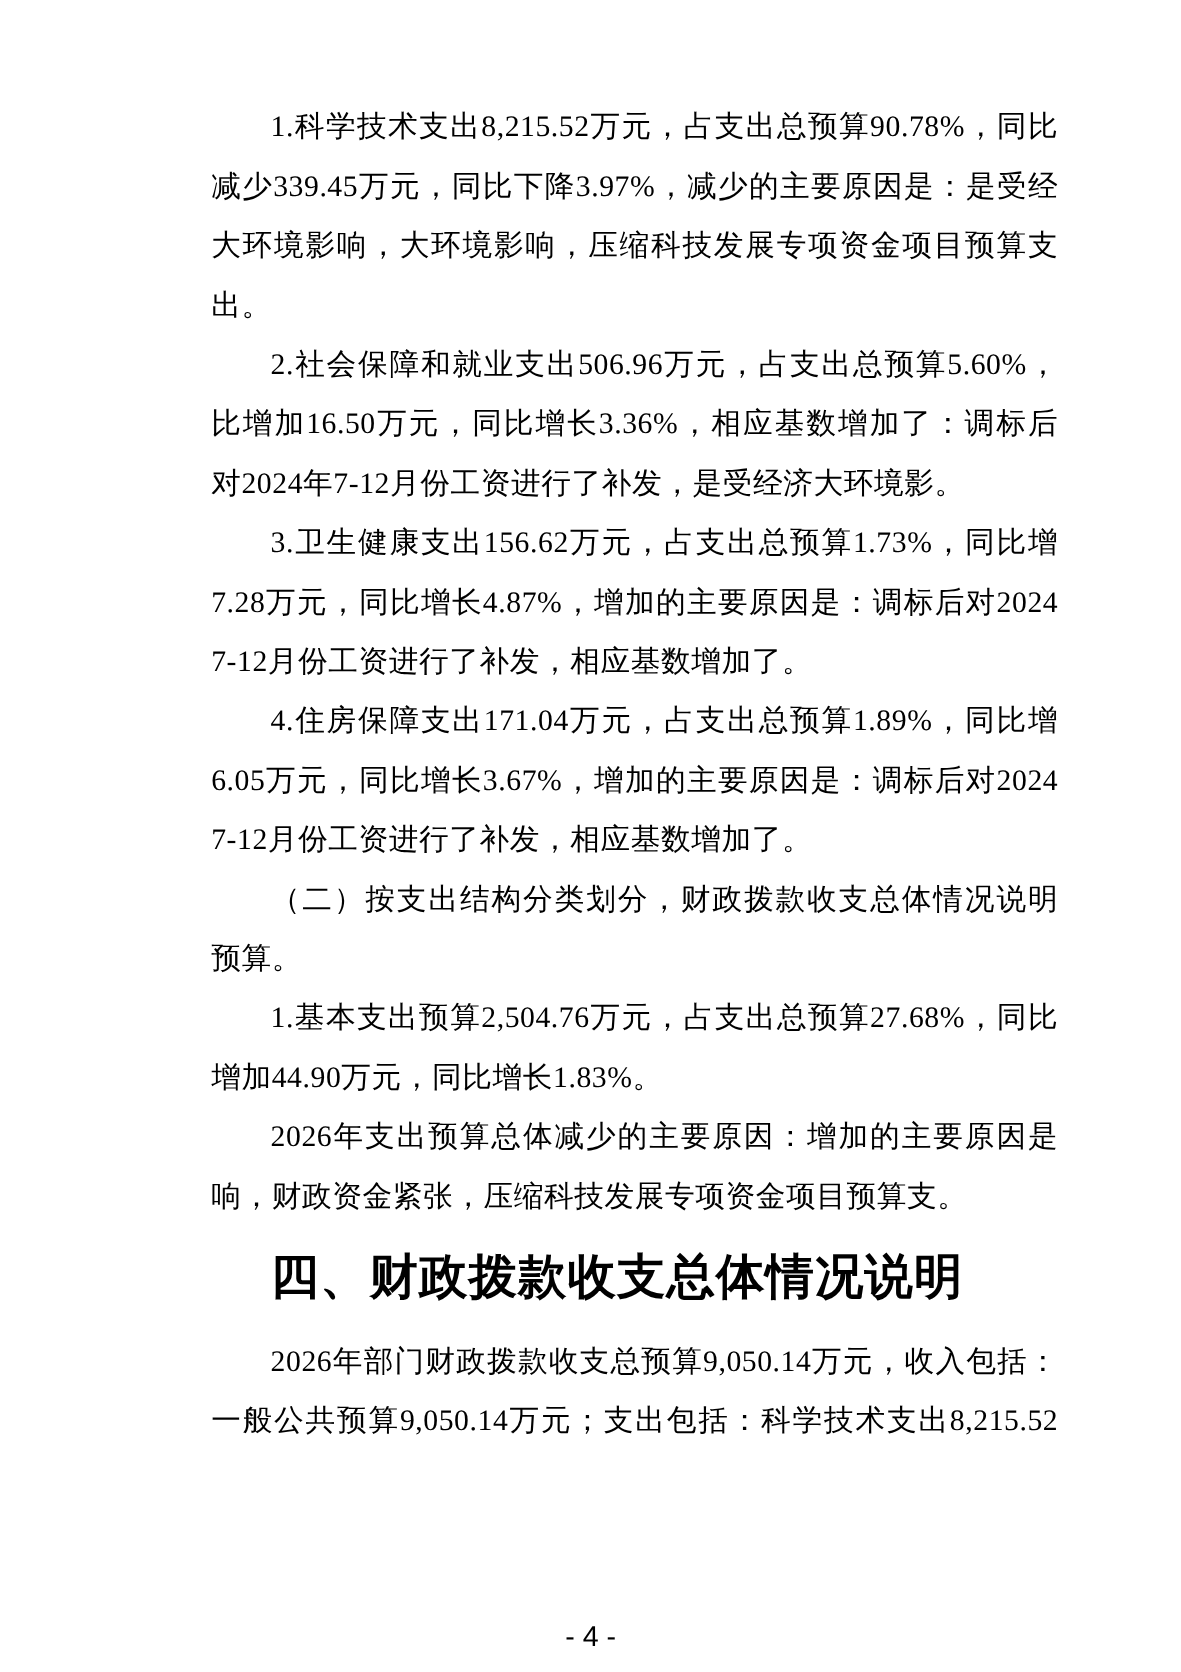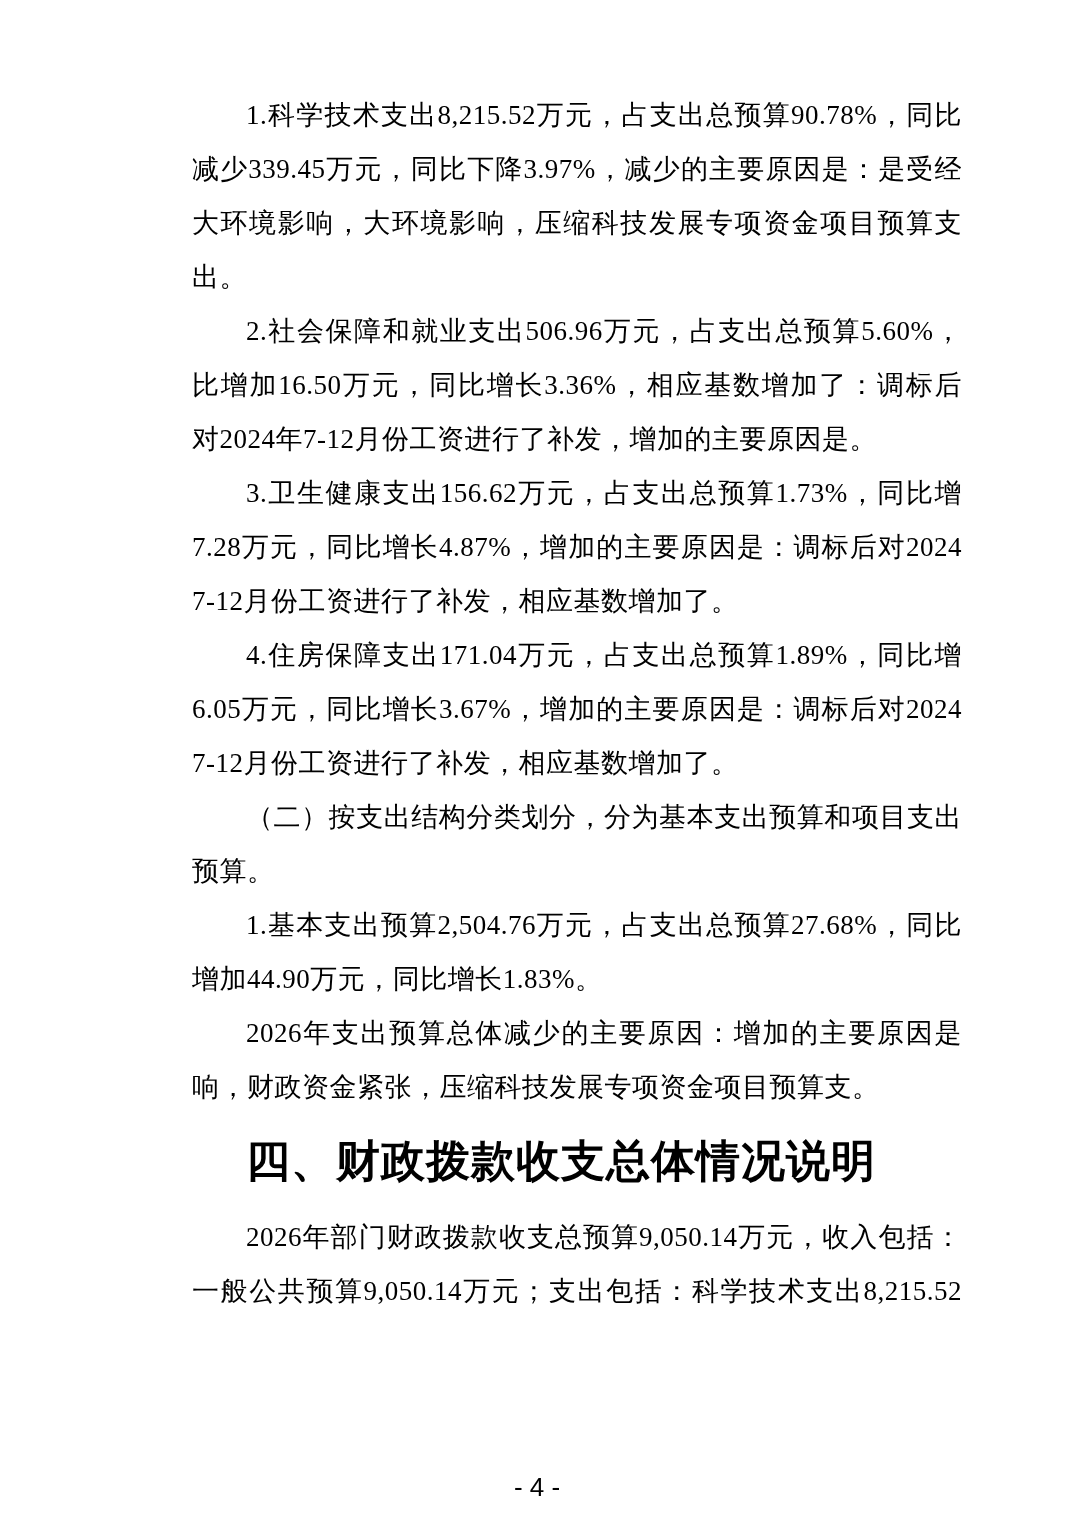--- a/index.html
+++ b/index.html
@@ -74,31 +74,31 @@
 <div class="page">
   <div class="text-block">
 
     <div class="bline indent">1.科学技术支出8,215.52万元，占支出总预算90.78%，同比</div>
     <div class="bline">减少339.45万元，同比下降3.97%，减少的主要原因是：是受经济</div>
     <div class="bline">大环境影响，大环境影响，压缩科技发展专项资金项目预算支</div>
     <div class="bline end">出。</div>
 
     <div class="bline indent">2.社会保障和就业支出506.96万元，占支出总预算5.60%，同</div>
     <div class="bline">比增加16.50万元，同比增长3.36%，相应基数增加了：调标后</div>
-    <div class="bline end">对2024年7-12月份工资进行了补发，增加的主要原因是。</div>
+    <div class="bline end">对2024年7-12月份工资进行了补发，是受经济大环境影。</div>
 
     <div class="bline indent">3.卫生健康支出156.62万元，占支出总预算1.73%，同比增加</div>
     <div class="bline">7.28万元，同比增长4.87%，增加的主要原因是：调标后对2024年</div>
     <div class="bline end">7-12月份工资进行了补发，相应基数增加了。</div>
 
     <div class="bline indent">4.住房保障支出171.04万元，占支出总预算1.89%，同比增加</div>
     <div class="bline">6.05万元，同比增长3.67%，增加的主要原因是：调标后对2024年</div>
     <div class="bline end">7-12月份工资进行了补发，相应基数增加了。</div>
 
-    <div class="bline indent">（二）按支出结构分类划分，分为基本支出预算和项目支出</div>
+    <div class="bline indent">（二）按支出结构分类划分，财政拨款收支总体情况说明</div>
     <div class="bline end">预算。</div>
 
     <div class="bline indent">1.基本支出预算2,504.76万元，占支出总预算27.68%，同比</div>
     <div class="bline end">增加44.90万元，同比增长1.83%。</div>
 
 
     <div class="bline indent">2026年支出预算总体减少的主要原因：增加的主要原因是</div>
     <div class="bline end">响，财政资金紧张，压缩科技发展专项资金项目预算支。</div>
 
     <h2 class="heading">四、财政拨款收支总体情况说明</h2>

